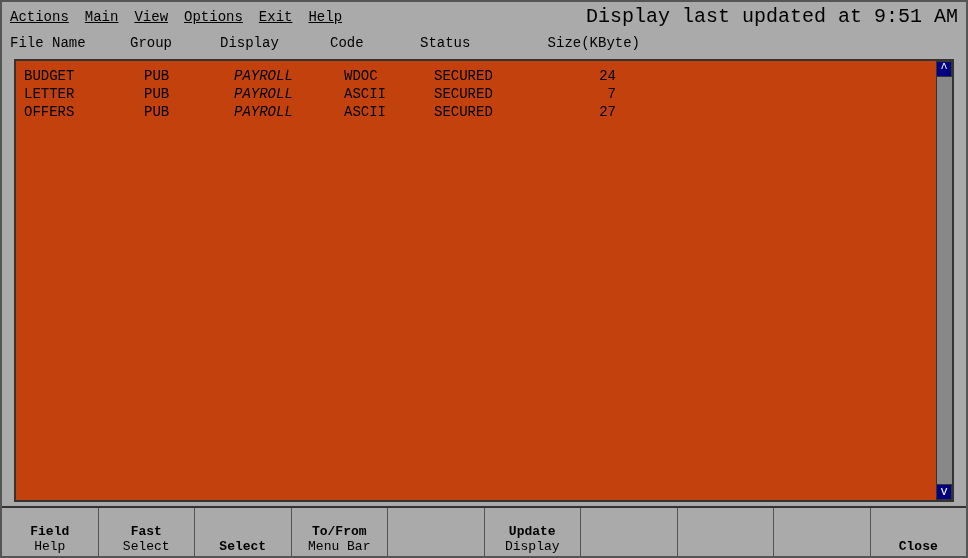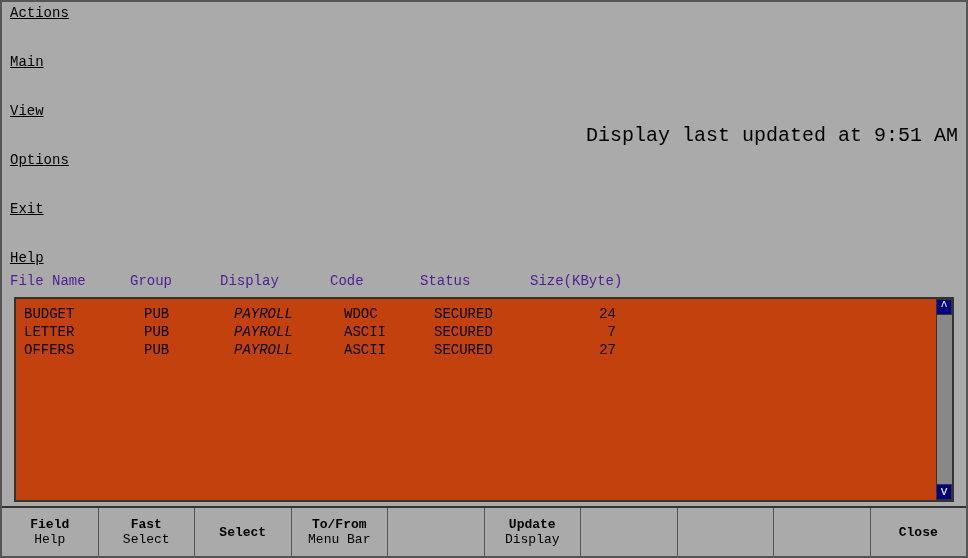--- a/index.html
+++ b/index.html
@@ -40,22 +40,21 @@
       background: #aaaaaa;
       color: #000000;
       padding: 3px 8px;
       display: flex;
       align-items: center;
       justify-content: space-between;
     }
 
     .menu-items {
       display: flex;
-      gap: 33px;
-      flex-direction: column;
+      gap: 16px;
     }
 
     .menu-item {
       cursor: pointer;
       text-decoration: underline;
       color: #000;
       font-size: 14px;
     }
 
     .menu-item:first-child {
@@ -77,29 +76,29 @@
     .column-headers {
       display: flex;
       padding: 4px 8px 4px 8px;
       color: #000;
       font-size: 14px;
       gap: 0;
     }
 
     .col-header {
       font-size: 14px;
-      color: #4c1d95;
+      color: #000000;
     }
 
     .col-name { width: 120px; }
     .col-group { width: 90px; }
     .col-account { width: 110px; }
     .col-code { width: 90px; }
     .col-status { width: 110px; }
-    .col-size { width: 110px; }
+    .col-size { width: 110px; text-align: right; }
 
     .file-list-container {
       flex: 1;
       border: 2px solid #333;
       background: #c2410c;
       position: relative;
       margin: 0 4px;
       overflow: hidden;
     }
 
@@ -171,21 +170,21 @@
       border-top: 2px solid #333;
       height: 50px;
     }
 
     .func-key {
       flex: 1;
       border-right: 1px solid #555;
       display: flex;
       flex-direction: column;
       align-items: center;
-      justify-content: center;
+      justify-content: flex-end;
       font-size: 13px;
       color: #000;
       padding: 2px 4px;
       text-align: center;
       cursor: pointer;
       min-width: 0;
     }
 
     .func-key:last-child {
       border-right: none;

